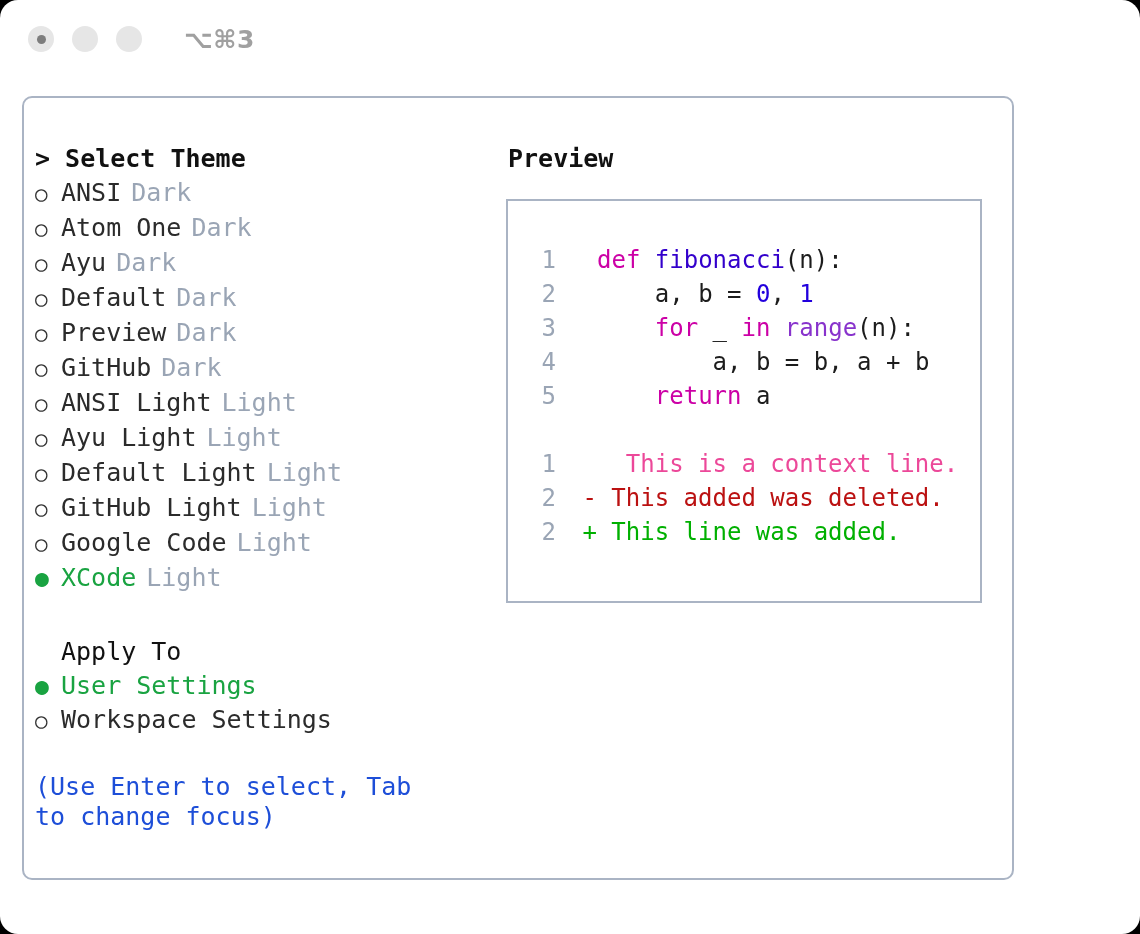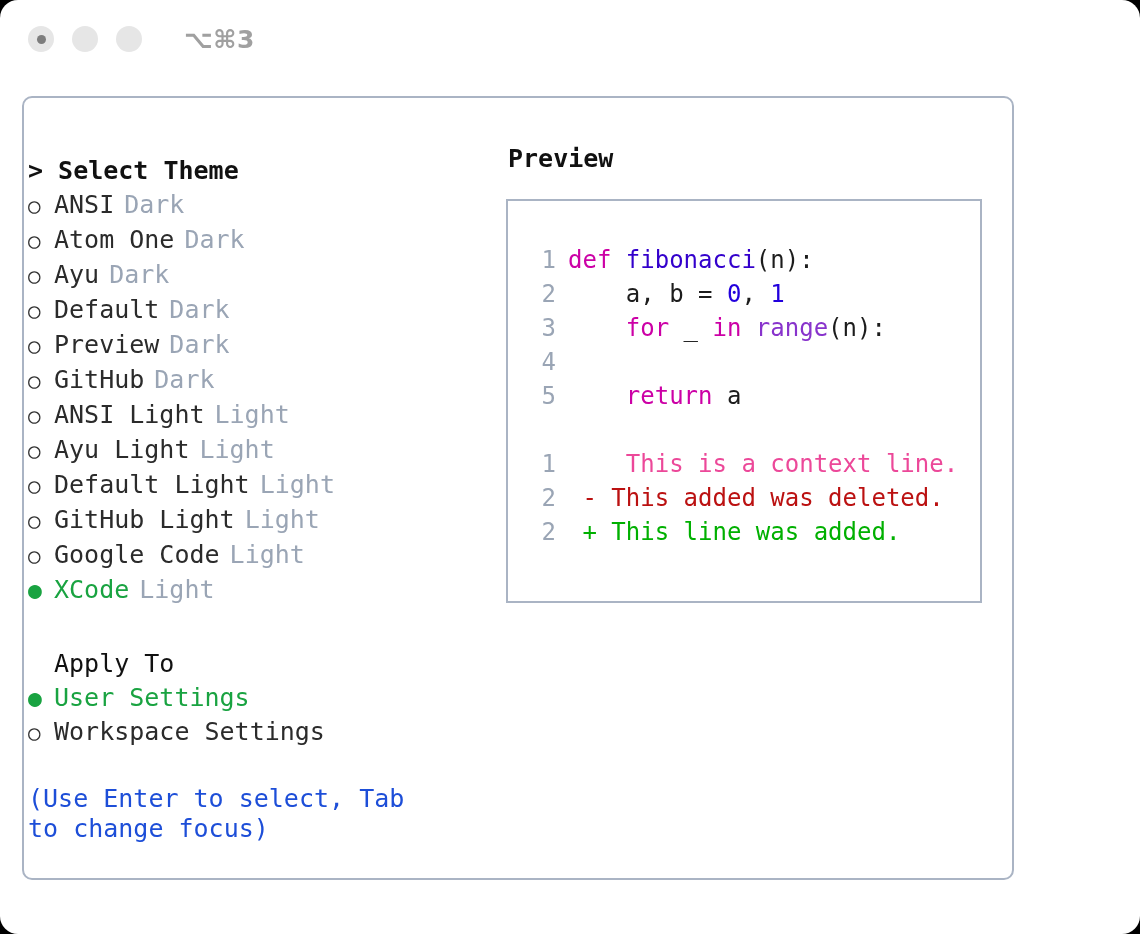--- a/index.html
+++ b/index.html
@@ -80,23 +80,22 @@
     left: 0; top: 0;
     width: 100%;
     height: 100%;
     display: flex;
     padding: 44px 0 0 0;
     box-sizing: border-box;
   }
 
   .col-left {
     width: 470px;
-    padding-left: 4px;
-    box-sizing: border-box;
-    margin-top: 12px;
+    padding-left: 11px;
+    box-sizing: border-box;
   }
   .col-right {
     flex: 1;
     padding-left: 12px;
     box-sizing: border-box;
   }
 
   
   .list-title {
     font-size: 25px;
@@ -175,21 +174,21 @@
     line-height: 34px;
     white-space: pre;
   }
   .lineno {
     width: 30px;
     flex: 0 0 30px;
     text-align: right;
     color: #9aa5b5;
     margin-right: 12px;
   }
-  .code-text { color: #1c1c1c; }
+  .code-text { color: #1c1c1c; margin-left: 29px; }
   .spacer { height: 34px; }
 
   .tok-kw   { color: #cc00a6; }
   .tok-fn   { color: #3300cc; }
   .tok-call { color: #8833cc; }
   .tok-num  { color: #2200dd; }
   .tok-pln  { color: #1c1c1c; }
   .tok-ctx  { color: #ec4899; }
   .tok-del  { color: #bb1111; }
   .tok-add  { color: #00b000; }
@@ -241,21 +240,21 @@
         <div class="hint">(Use Enter to select, Tab to change focus)</div>
       </div>
 
       <div class="col-right">
         <div class="preview-title">Preview</div>
         <div class="preview-box">
           <div id="code-block">
               <div class="code-line"><span class="lineno">1</span><span class="code-text"><span class="tok-kw">def </span><span class="tok-fn">fibonacci</span><span class="tok-pln">(n):</span></span></div>
               <div class="code-line"><span class="lineno">2</span><span class="code-text"><span class="tok-pln">    a, b = </span><span class="tok-num">0</span><span class="tok-pln">, </span><span class="tok-num">1</span></span></div>
               <div class="code-line"><span class="lineno">3</span><span class="code-text"><span class="tok-kw">    for </span><span class="tok-pln">_ </span><span class="tok-kw">in </span><span class="tok-call">range</span><span class="tok-pln">(n):</span></span></div>
-              <div class="code-line"><span class="lineno">4</span></div>
+              <div class="code-line"><span class="lineno">4</span><span class="code-text"><span class="tok-pln">        a, b = b, a + b</span></span></div>
               <div class="code-line"><span class="lineno">5</span><span class="code-text"><span class="tok-kw">    return </span><span class="tok-pln">a</span></span></div>
             </div>
           <div class="spacer"></div>
           <div id="diff-block">
               <div class="code-line"><span class="lineno">1</span><span class="tok-ctx">    This is a context line.</span></div>
               <div class="code-line"><span class="lineno">2</span><span class="tok-del"> - This added was deleted.</span></div>
               <div class="code-line"><span class="lineno">2</span><span class="tok-add"> + This line was added.</span></div>
             </div>
         </div>
       </div>

